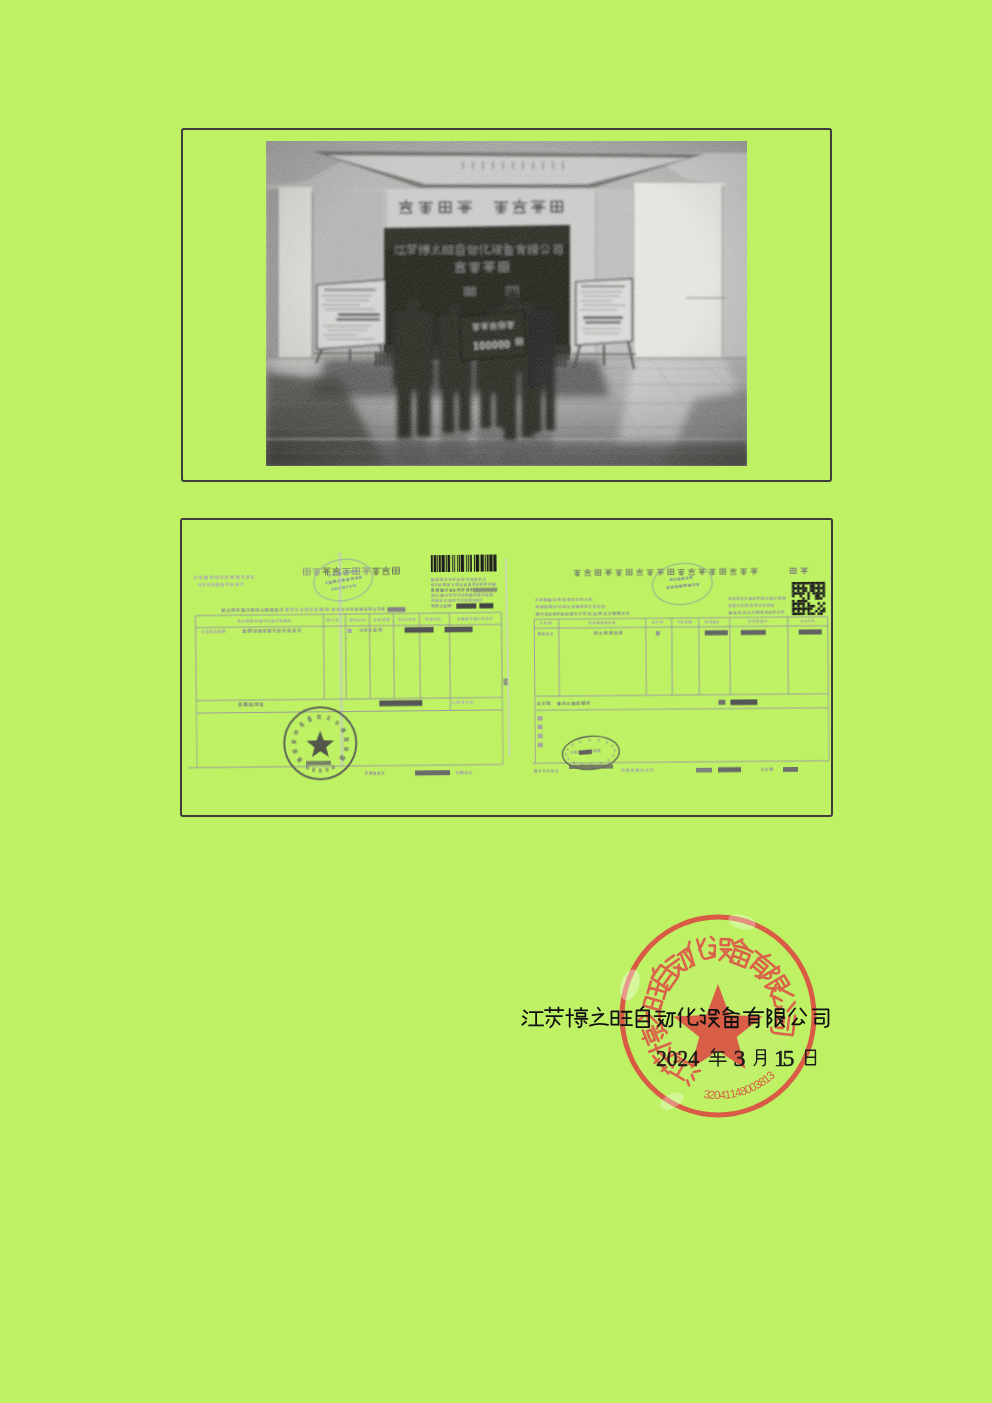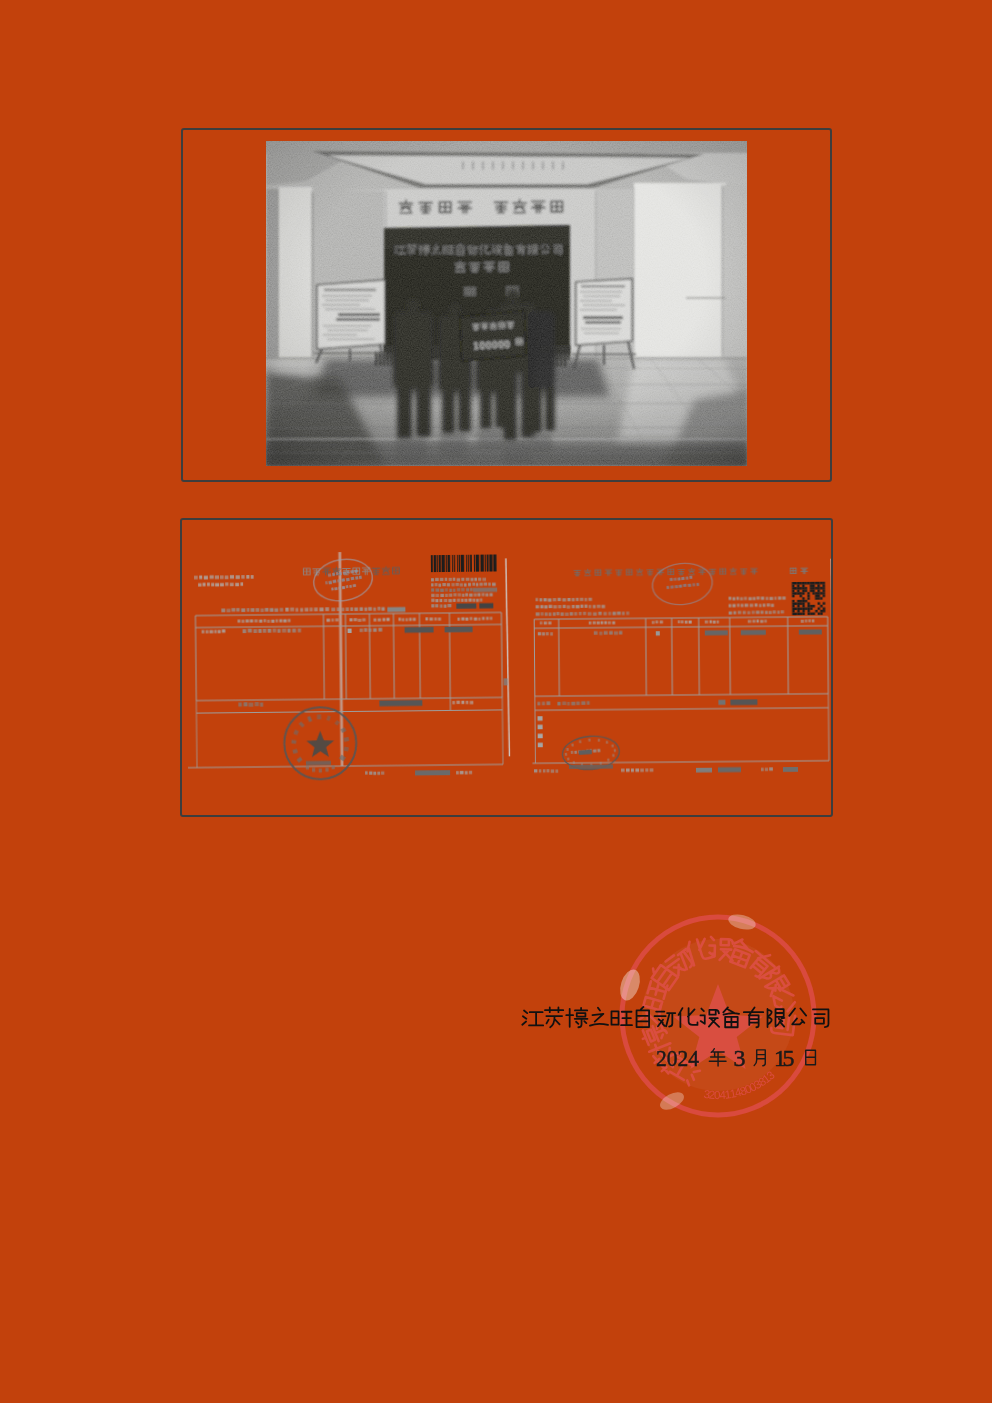--- a/index.html
+++ b/index.html
@@ -1,19 +1,19 @@
 <!DOCTYPE html>
 <html><head><meta charset="utf-8">
 <style>
 html,body{margin:0;padding:0;background:#ffffff;width:992px;height:1403px;overflow:hidden;
 font-family:"Liberation Sans",sans-serif;}
 .abs{position:absolute;}
 </style></head>
 <body>
-<div style="position:relative;width:992px;height:1403px;background:#c2410c;">
+<div style="position:relative;width:992px;height:1403px;background:#bef264;">
 
 <div class="abs" style="left:181px;top:128px;width:647px;height:350px;border:2px solid #3d3d3d;border-radius:3px;"></div>
 
 <svg class="abs" style="left:266px;top:141px;" width="481" height="325" viewBox="0 0 481 325">
       <defs>
         <linearGradient id="flg" x1="0" y1="0" x2="0" y2="1">
           <stop offset="0" stop-color="#adadab"></stop>
           <stop offset="0.35" stop-color="#a2a2a0"></stop>
           <stop offset="0.75" stop-color="#828280"></stop>
           <stop offset="1" stop-color="#5f5f5d"></stop>

